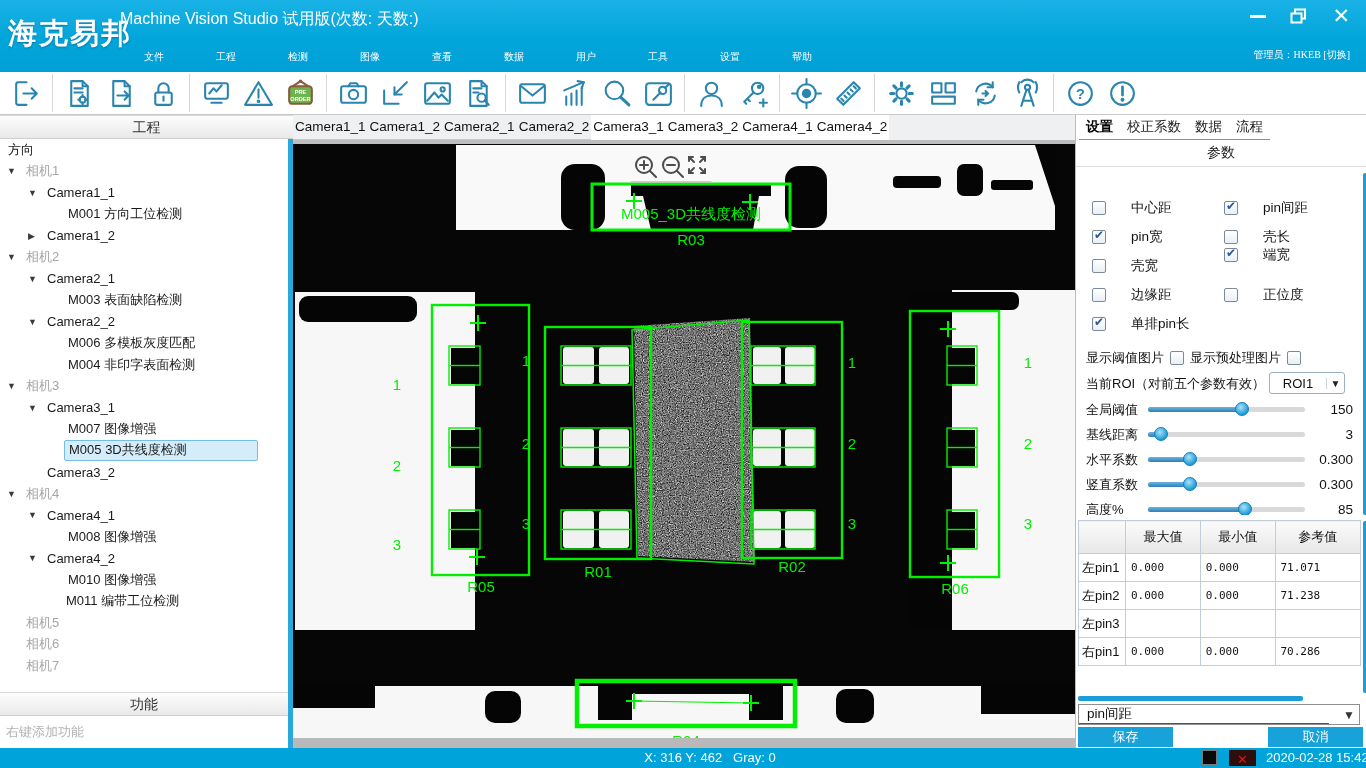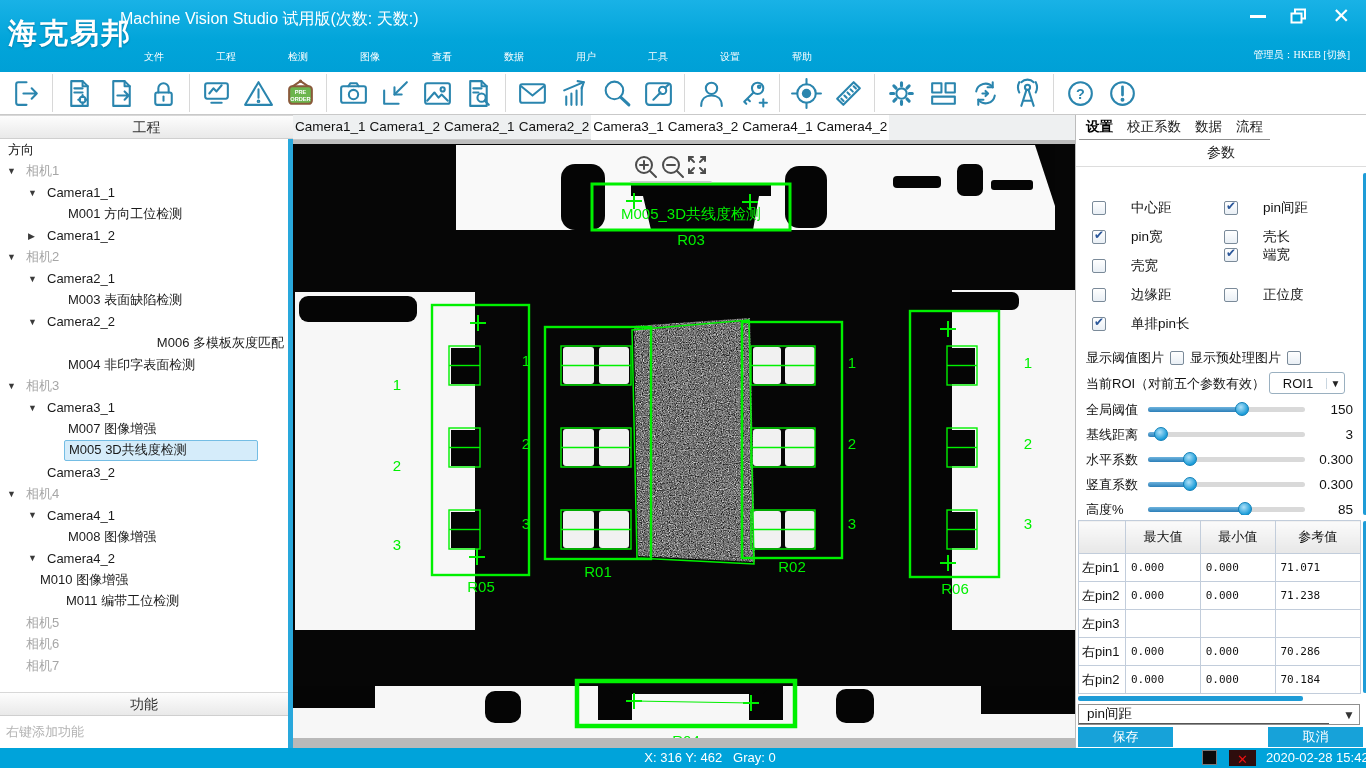--- a/index.html
+++ b/index.html
@@ -364,21 +364,21 @@
           <span class="tree-arrow">▼</span>
           <span class="tree-label">Camera2_1</span>
         </div>
         <div class="tree-row" style="padding-left: 64px;">
           <span class="tree-label">M003  表面缺陷检测</span>
         </div>
         <div class="tree-row" style="padding-left: 28px;">
           <span class="tree-arrow">▼</span>
           <span class="tree-label">Camera2_2</span>
         </div>
-        <div class="tree-row" style="padding-left: 64px; justify-content: flex-end;">
+        <div class="tree-row" style="padding-left: 64px;">
           <span class="tree-label">M006  多模板灰度匹配</span>
         </div>
         <div class="tree-row" style="padding-left: 64px;">
           <span class="tree-label">M004  非印字表面检测</span>
         </div>
         <div class="tree-row" style="padding-left: 7px;">
           <span class="tree-arrow">▼</span>
           <span class="tree-label muted">相机3</span>
         </div>
         <div class="tree-row" style="padding-left: 28px;">
@@ -403,21 +403,21 @@
           <span class="tree-arrow">▼</span>
           <span class="tree-label">Camera4_1</span>
         </div>
         <div class="tree-row" style="padding-left: 64px;">
           <span class="tree-label">M008  图像增强</span>
         </div>
         <div class="tree-row" style="padding-left: 28px;">
           <span class="tree-arrow">▼</span>
           <span class="tree-label">Camera4_2</span>
         </div>
-        <div class="tree-row" style="padding-left: 36px;">
+        <div class="tree-row" style="padding-left: 64px;">
           <span class="tree-label">M010  图像增强</span>
         </div>
         <div class="tree-row" style="padding-left: 62px;">
           <span class="tree-label">M011  编带工位检测</span>
         </div>
         <div class="tree-row" style="padding-left: 7px;">
           <span class="tree-arrow"></span>
           <span class="tree-label muted">相机5</span>
         </div>
         <div class="tree-row" style="padding-left: 7px;">
@@ -728,26 +728,20 @@
             <td></td>
             <td></td>
             <td></td>
           </tr>
           <tr>
             <td class="rowname">右pin1</td>
             <td>0.000</td>
             <td>0.000</td>
             <td>70.286</td>
           </tr>
-          <tr>
-            <td class="rowname">右pin2</td>
-            <td>0.000</td>
-            <td>0.000</td>
-            <td>70.184</td>
-          </tr>
         </tbody>
     </table>
     <div class="hscroll"></div>
     <div class="measure-dd">
       <span class="val">pin间距</span>
       <span class="arrow">▼</span>
     </div>
     <div class="btn" style="left:2px">保存</div>
     <div class="btn" style="left:192px">取消</div>
     <div class="vscroll" style="top:58px;height:342px"></div>

